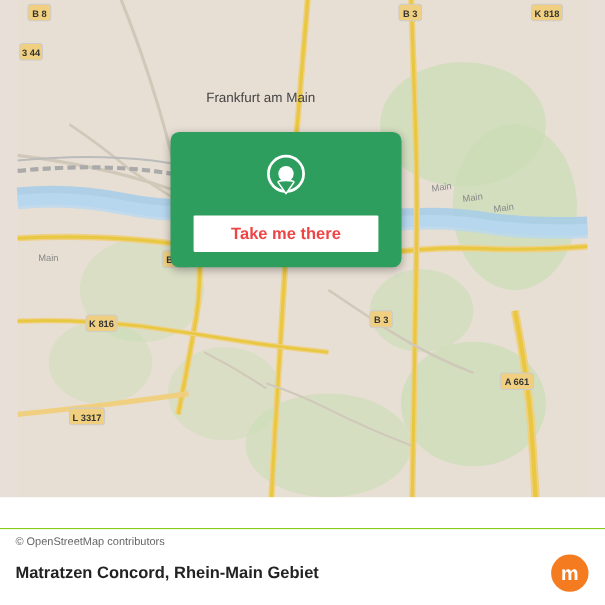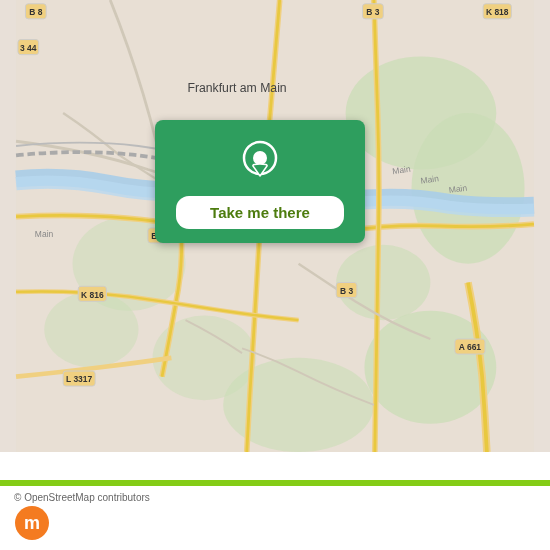--- a/index.html
+++ b/index.html
@@ -44,41 +44,41 @@
 
     #pin-icon {
       width: 48px;
       height: 48px;
       margin-bottom: 10px;
     }
 
     #take-me-btn {
       background: white;
       border: none;
-      border-radius: 13px;
+      border-radius: 1px;
       padding: 8px 34px;
       font-size: 15px;
       font-weight: 600;
-      color: #4d7c0f;
+      color: #ef4444;
       cursor: pointer;
       white-space: nowrap;
     }
 
     
     #bottom-bar {
       position: absolute;
       bottom: 0;
       left: 0;
       width: 550px;
       height: 70px;
       background: white;
       display: flex;
       align-items: center;
       padding: 0 14px;
-      border-top: 6px solid #84cc16;
+      border-top: 1px solid #84cc16;
       justify-content: flex-end;
     }
 
     #bottom-bar .attribution {
       font-size: 10px;
       color: #666;
       position: absolute;
       top: 6px;
       left: 14px;
     }
@@ -207,20 +207,21 @@
       <path d="M24 38 L17 28 Q16 26 24 26 Q32 26 31 28 Z" fill="#2e9e5e" stroke="white" stroke-width="1.5" stroke-linejoin="round"></path>
     </svg>
 
     <button id="take-me-btn">Take me there</button>
   </div>
 </div>
 
 <div id="bottom-bar">
   <span class="attribution">© OpenStreetMap contributors</span>
   <div class="location-info">
+    <span class="location-text">Matratzen Concord, Rhein-Main Gebiet</span>
     <div id="moovit-logo">
       <svg class="moovit-m" viewBox="0 0 36 36" xmlns="http://www.w3.org/2000/svg">
 
         <circle cx="18" cy="18" r="17" fill="#f47b20"></circle>
         <text x="18" y="24" text-anchor="middle" font-size="18" font-weight="900" fill="white" font-family="Arial">m</text>
       </svg>
     </div>
   </div>
 </div>
 

